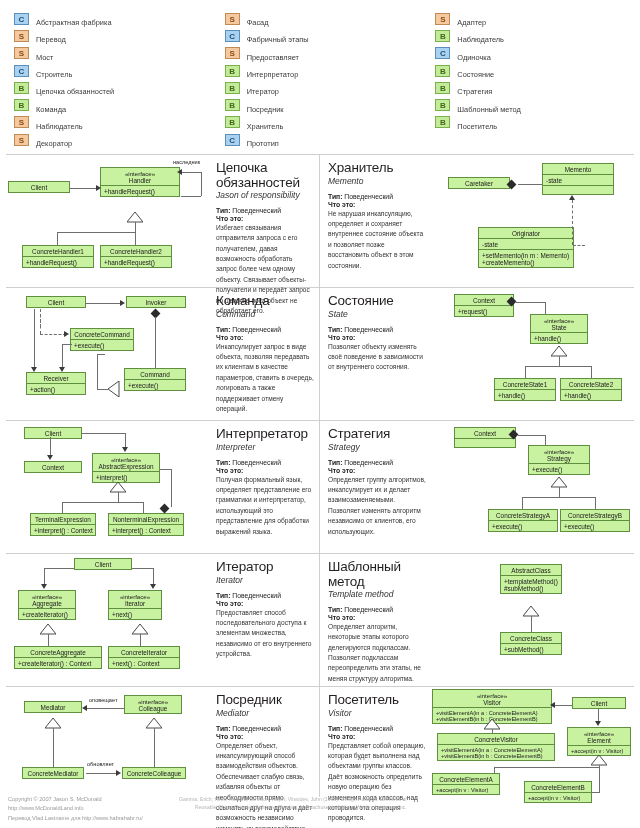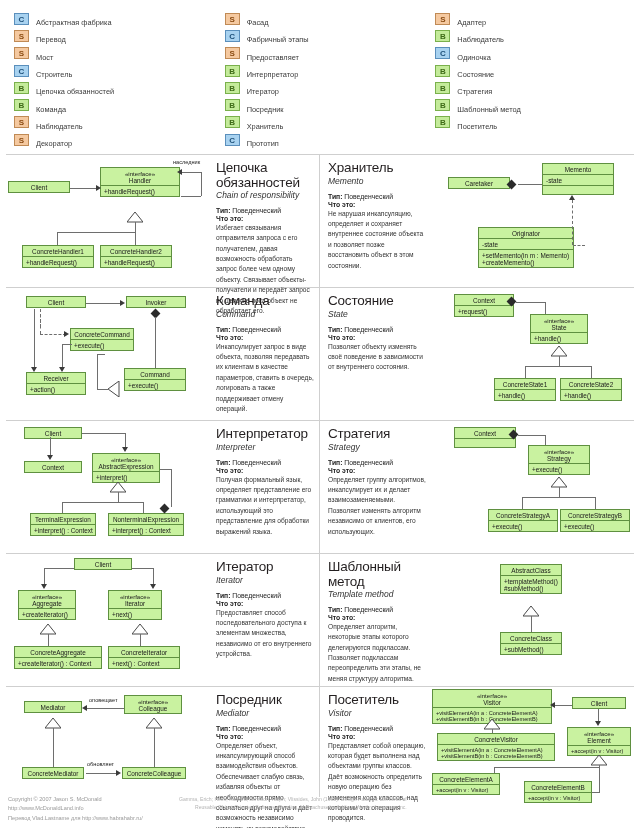--- a/index.html
+++ b/index.html
@@ -190,21 +190,21 @@
   </div>
   <div class="hsep"></div>
 
   <div class="row">
 
     <div class="cell">
       <div class="vsep"></div>
       <div class="pat rev">
         <div class="text-col">
           <div class="p-title">Цепочка обязанностей</div>
-          <div class="p-sub">Chain of responsibility</div>
+          <div class="p-sub">Jason of responsibility</div>
           <div class="p-type"><b>Тип:</b> <span>Поведенческий</span></div>
           <div class="p-what">Что это:</div>
           <div class="p-desc">Избегает связывания отправителя запроса с его получателем, давая возможность обработать запрос более чем одному объекту. Связывает объекты-получатели и передаёт запрос по цепочке пока объект не обработает его.</div>
         </div>
         <div class="diag-col">
           <div class="uml" style="left:8px; top:26px; width:62px;">
             <div class="seg ttl">Client</div>
           </div>
           <div class="uml" style="left:100px; top:12px; width:80px;">
             <div class="seg ttl">

